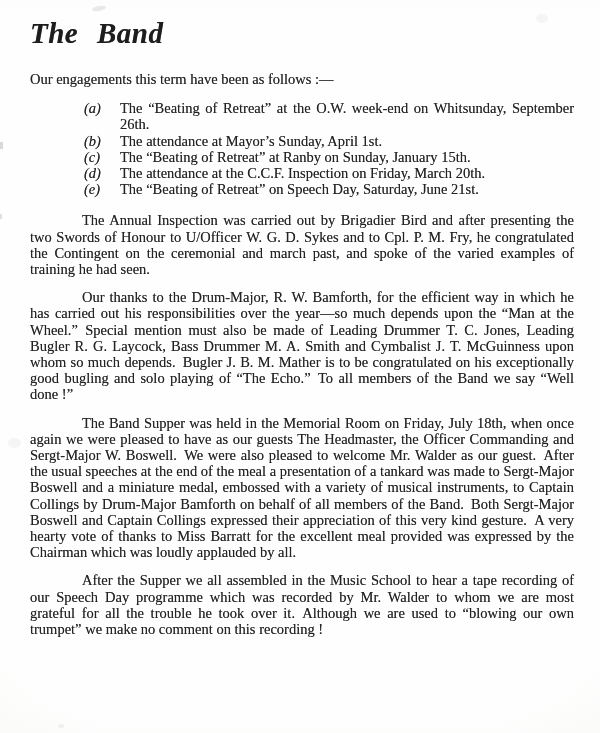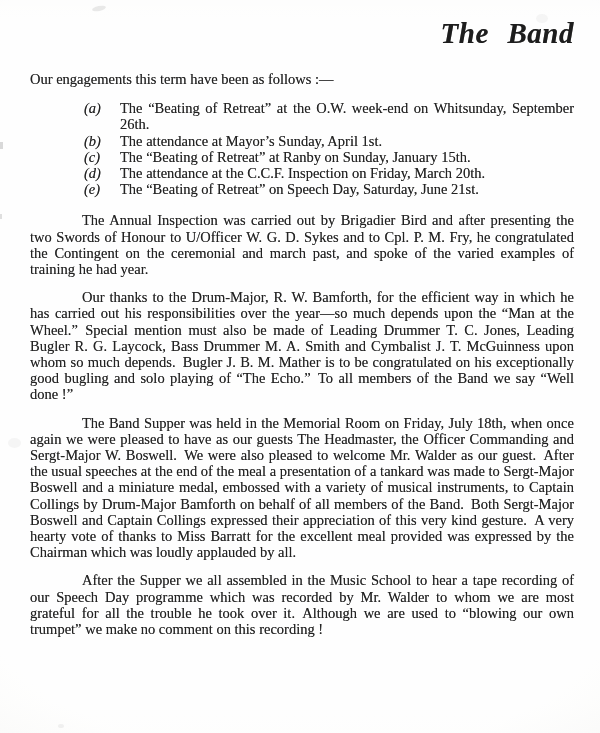--- a/index.html
+++ b/index.html
@@ -25,21 +25,21 @@
     text-shadow: 0 0 0.35px rgba(25,25,25,0.55);
     background:
       radial-gradient(ellipse 130% 110% at 50% 45%, rgba(255,255,255,0.85) 55%, rgba(236,236,232,0.9) 100%),
       linear-gradient(180deg, #f2f2f0 0px, #fafaf8 20px, #fbfbf9 96%, #f5f5f3 100%);
   }
   .title {
     font-size: 29px;
     line-height: 1.1;
     font-weight: bold;
     font-style: italic;
-    text-align: right;
+    text-align: left;
     margin: 2px 0 21px 0;
     word-spacing: 11px;
     letter-spacing: 0.5px;
     color: #1d1d1d;
   }
   .intro {
     margin: 0 0 13px 0;
   }
   .engagements {
     list-style: none;
@@ -104,21 +104,21 @@
     <li>
       <span class="marker">(d)</span>
       <span class="itext">The attendance at the C.C.F. Inspection on Friday, March 20th.</span>
     </li>
     <li>
       <span class="marker">(e)</span>
       <span class="itext">The “Beating of Retreat” on Speech Day, Saturday, June 21st.</span>
     </li>
   </ul>
 
-  <p class="para">The Annual Inspection was carried out by Brigadier Bird and after presenting the two Swords of Honour to U/Officer W. G. D. Sykes and to Cpl. P. M. Fry, he congratulated the Contingent on the ceremonial and march past, and spoke of the varied examples of training he had year.</p>
+  <p class="para">The Annual Inspection was carried out by Brigadier Bird and after presenting the two Swords of Honour to U/Officer W. G. D. Sykes and to Cpl. P. M. Fry, he congratulated the Contingent on the ceremonial and march past, and spoke of the varied examples of training he had seen.</p>
   <p class="para">Our thanks to the Drum-Major, R. W. Bamforth, for the efficient way in which he has carried out his responsibilities over the year—so much depends upon the “Man at the Wheel.” Special mention must also be made of Leading Drummer T. C. Jones, Leading Bugler R. G. Laycock, Bass Drummer M. A. Smith and Cymbalist J. T. McGuinness upon whom so much depends. Bugler J. B. M. Mather is to be congratulated on his exceptionally good bugling and solo playing of “The Echo.” To all members of the Band we say “Well done !”</p>
   <p class="para">The Band Supper was held in the Memorial Room on Friday, July 18th, when once again we were pleased to have as our guests The Headmaster, the Officer Commanding and Sergt-Major W. Boswell. We were also pleased to welcome Mr. Walder as our guest. After the usual speeches at the end of the meal a presentation of a tankard was made to Sergt-Major Boswell and a miniature medal, embossed with a variety of musical instruments, to Captain Collings by Drum-Major Bamforth on behalf of all members of the Band. Both Sergt-Major Boswell and Captain Collings expressed their appreciation of this very kind gesture. A very hearty vote of thanks to Miss Barratt for the excellent meal provided was expressed by the Chairman which was loudly applauded by all.</p>
   <p class="para">After the Supper we all assembled in the Music School to hear a tape recording of our Speech Day programme which was recorded by Mr. Walder to whom we are most grateful for all the trouble he took over it. Although we are used to “blowing our own trumpet” we make no comment on this recording !</p>
 
   <div class="speck s1"></div>
   <div class="speck s2"></div>
   <div class="speck s3"></div>
   <div class="speck s4"></div>
   <div class="speck s5"></div>
   <div class="speck s6"></div>

